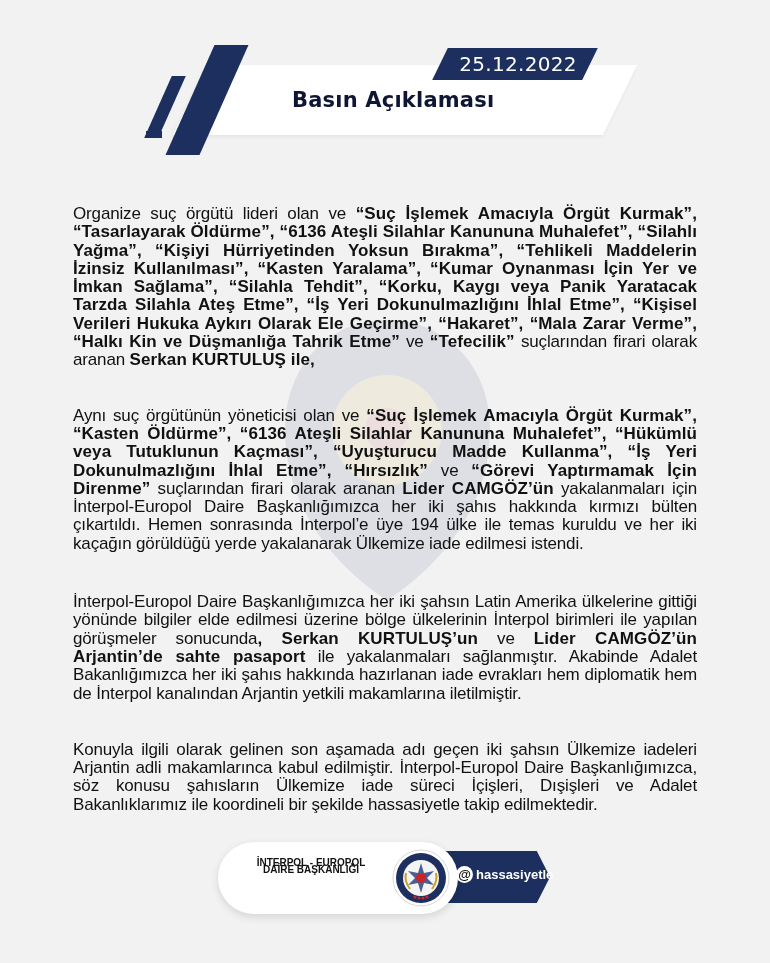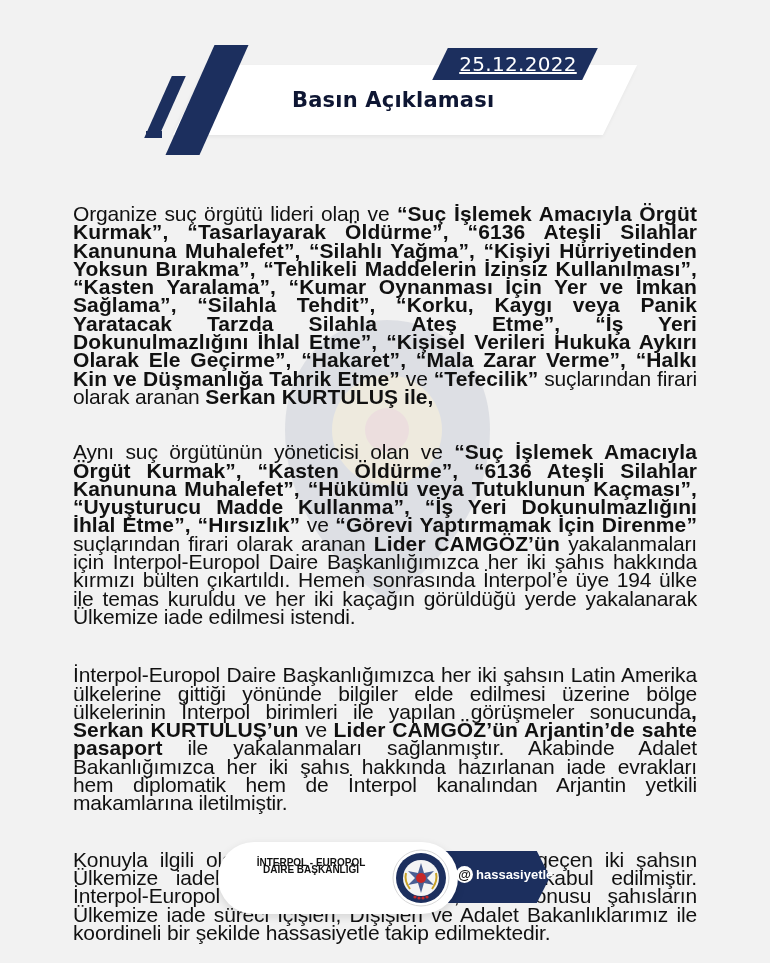--- a/index.html
+++ b/index.html
@@ -33,39 +33,38 @@
   }
   .date-box {
     position: absolute; left: 440px; top: 48px; width: 150px; height: 32px;
     background: #1c2f5e; transform: skewX(-26deg);
   }
   .date-text {
     position: absolute; left: 448px; top: 48px; width: 140px; height: 32px;
     line-height: 32px; text-align: center;
     color: #ffffff; font-size: 20px; letter-spacing: 0.3px;
     font-family: "DejaVu Sans", sans-serif;
-    text-decoration: underline;
   }
   .title {
     position: absolute; left: 292px; top: 88px;
     font-family: "DejaVu Sans", sans-serif;
     font-weight: bold; font-size: 21px; color: #0e1633;
     letter-spacing: 0.2px;
   }
 
   
   .watermark {
     position: absolute; left: 275px; top: 310px; width: 225px; height: 300px;
     opacity: 0.09; pointer-events: none;
   }
 
   
   .content {
     position: absolute; left: 73px; top: 205px; width: 624px;
-    font-size: 21px; line-height: 18.3px;
+    font-size: 17px; line-height: 18.3px;
     text-align: justify;
     letter-spacing: -0.15px;
   }
   .content p { margin: 0; }
   .p1 { margin-bottom: 37px !important; }
   .p2 { margin-bottom: 40px !important; }
   .p3 { margin-bottom: 38px !important; }
   .content b { font-weight: bold; letter-spacing: 0.1px; }
 
   

